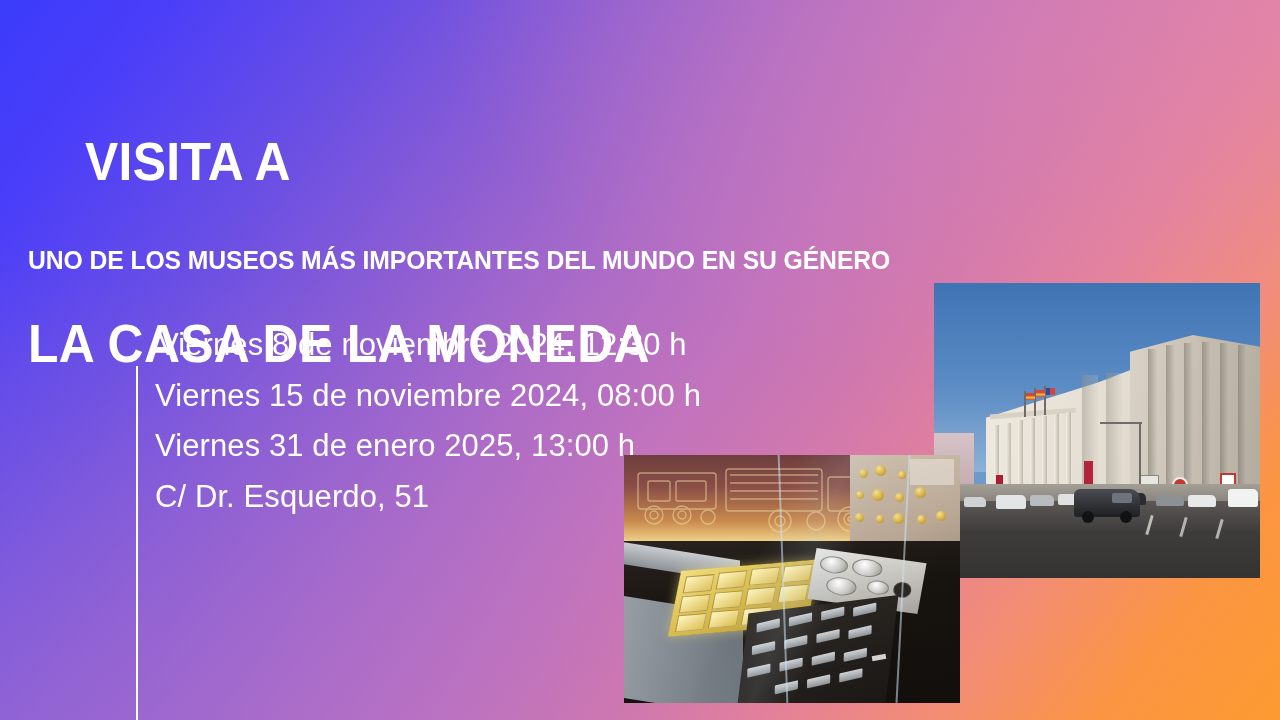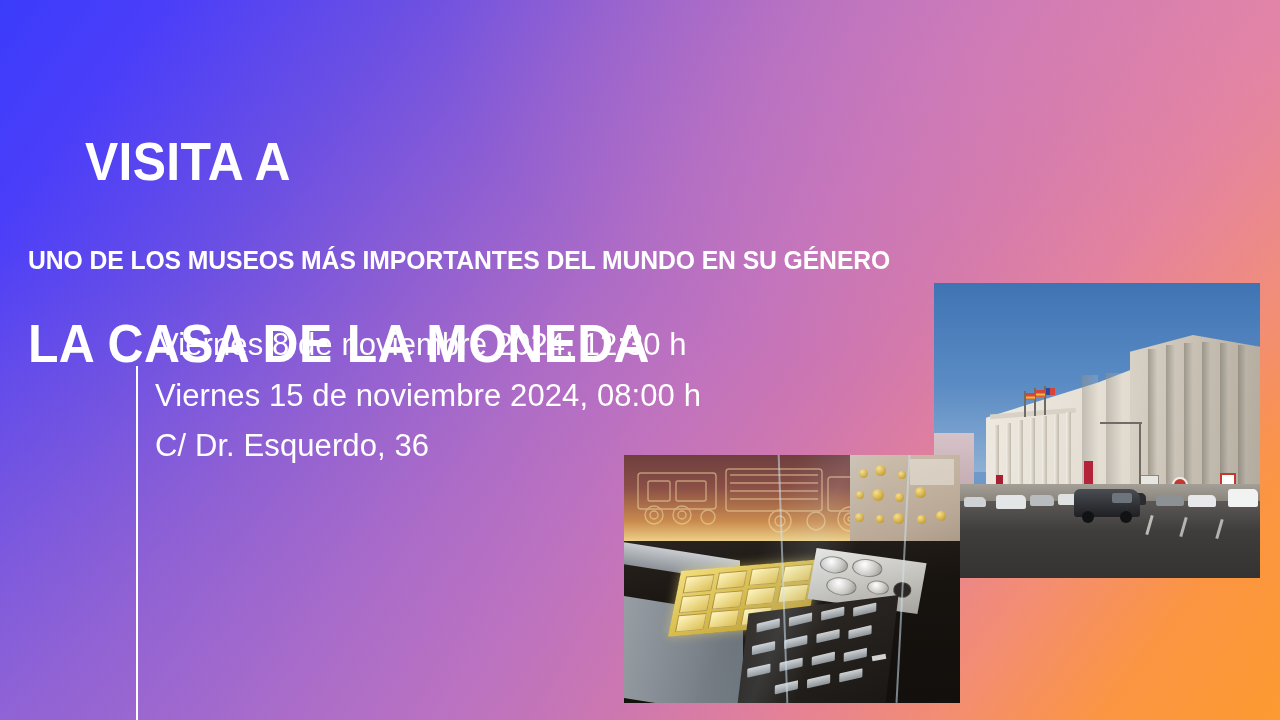--- a/index.html
+++ b/index.html
@@ -278,21 +278,22 @@
     <span class="l2">LA CASA DE LA MONEDA</span>
   </div>
 
   <div class="subtitle">UNO DE LOS MUSEOS MÁS IMPORTANTES DEL MUNDO EN SU GÉNERO</div>
 
   <div class="vrule"></div>
 
   <ul class="info-list">
     <li class="first">Viernes 8 de noviembre 2024, 12:30 h</li>
     <li>Viernes 15 de noviembre 2024, 08:00 h</li>
-    <li>C/ Dr. Esquerdo, 36</li>
+    <li>Viernes 31 de enero 2025, 13:00 h</li>
+    <li>C/ Dr. Esquerdo, 51</li>
   </ul>
 
   <div class="photo photo-building">
     <div class="bld-sky"></div>
     <div class="bld-leftbuild"></div>
 
     <div class="bld-main"></div>
     <div class="bld-wing"></div>
 
     <div class="bld-rib" style="left:214px; top:66px; height:150px;"></div>

